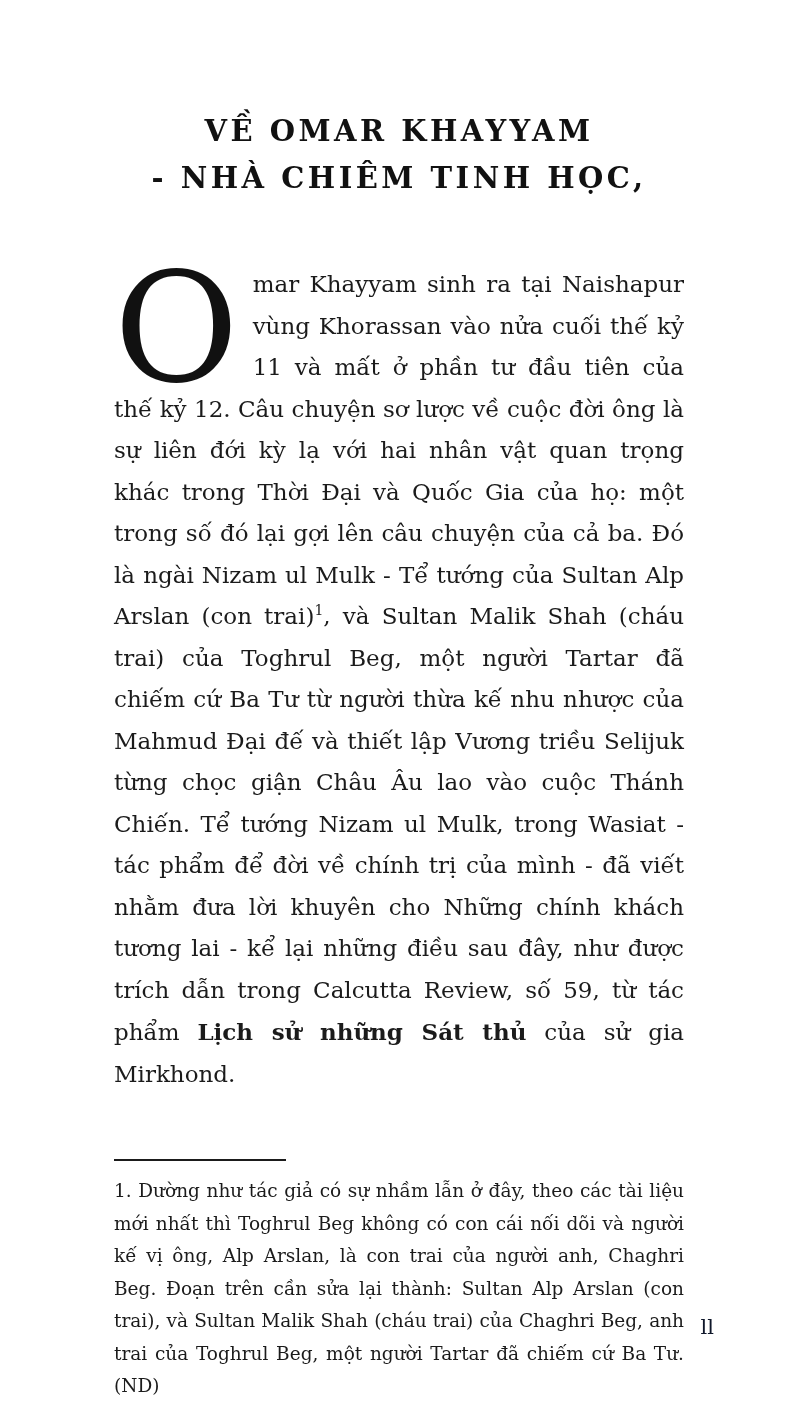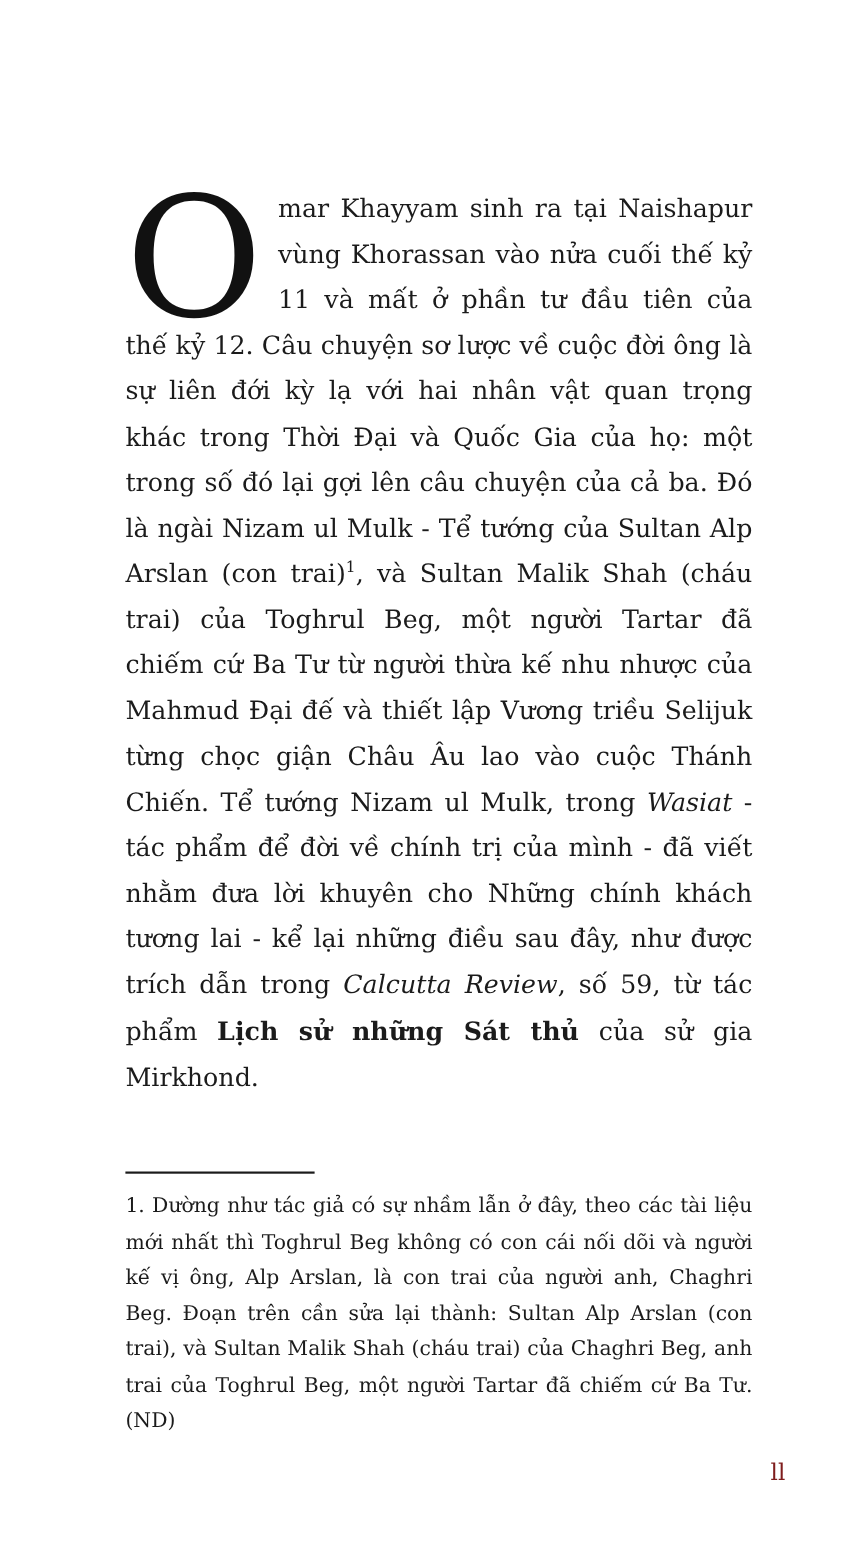--- a/index.html
+++ b/index.html
@@ -44,49 +44,51 @@
     line-height: 118px;
     padding: 6px 14px 0 0;
     font-weight: normal;
     color: #111111;
   }
   .sup-ref {
     font-size: 14px;
     vertical-align: super;
     line-height: 0;
   }
-  .it { font-style: italic; }
+  .it { }
   .bi { font-weight: bold; }
   .footnote-rule {
     width: 172px;
     border: 0;
     border-top: 2.5px solid #1b1b1b;
     margin: 64px 0 14px 0;
   }
   .footnote {
     font-size: 18.5px;
     line-height: 32.5px;
     text-align: justify;
     margin: 0;
     color: #1b1b1b;
   }
   .page-number {
     position: absolute;
     right: 74px;
-    bottom: 68px;
+    bottom: 79px;
     font-size: 21px;
-    color: #7f1d1d;
+    color: #0f172a;
   }
 </style>
 </head>
 <body>
 
 <div class="page">
 
   <h1 class="chapter-title">
+    <span class="title-line">VỀ OMAR KHAYYAM</span>
+    <span class="title-line">- NHÀ CHIÊM TINH HỌC,</span>
   </h1>
 
   <p class="body-text">
     <span class="dropcap">O</span><span>mar Khayyam sinh ra tại Naishapur vùng Khorassan vào nửa cuối thế kỷ 11 và mất ở phần tư đầu tiên của thế kỷ 12. Câu chuyện sơ lược về cuộc đời ông là sự liên đới kỳ lạ với hai nhân vật quan trọng khác trong Thời Đại và Quốc Gia của họ: một trong số đó lại gợi lên câu chuyện của cả ba. Đó là ngài Nizam ul Mulk - Tể tướng của Sultan Alp Arslan (con trai)</span><sup class="sup-ref">1</sup><span>, và Sultan Malik Shah (cháu trai) của Toghrul Beg, một người Tartar đã chiếm cứ Ba Tư từ người thừa kế nhu nhược của Mahmud Đại đế và thiết lập Vương triều Selijuk từng chọc giận Châu Âu lao vào cuộc Thánh Chiến. Tể tướng Nizam ul Mulk, trong </span><span class="it">Wasiat</span><span> - tác phẩm để đời về chính trị của mình - đã viết nhằm đưa lời khuyên cho Những chính khách tương lai - kể lại những điều sau đây, như được trích dẫn trong </span><span class="it">Calcutta Review</span><span>, số 59, từ tác phẩm </span><span class="bi">Lịch sử những Sát thủ</span><span> của sử gia Mirkhond.</span>
   </p>
 
   <hr class="footnote-rule">
 
   <p class="footnote">1. Dường như tác giả có sự nhầm lẫn ở đây, theo các tài liệu mới nhất thì Toghrul Beg không có con cái nối dõi và người kế vị ông, Alp Arslan, là con trai của người anh, Chaghri Beg. Đoạn trên cần sửa lại thành: Sultan Alp Arslan (con trai), và Sultan Malik Shah (cháu trai) của Chaghri Beg, anh trai của Toghrul Beg, một người Tartar đã chiếm cứ Ba Tư. (ND)</p>
 

